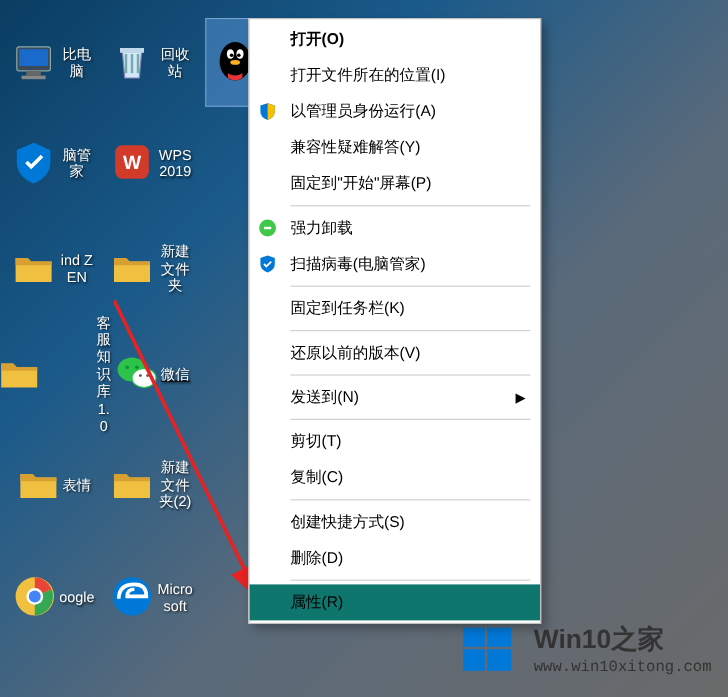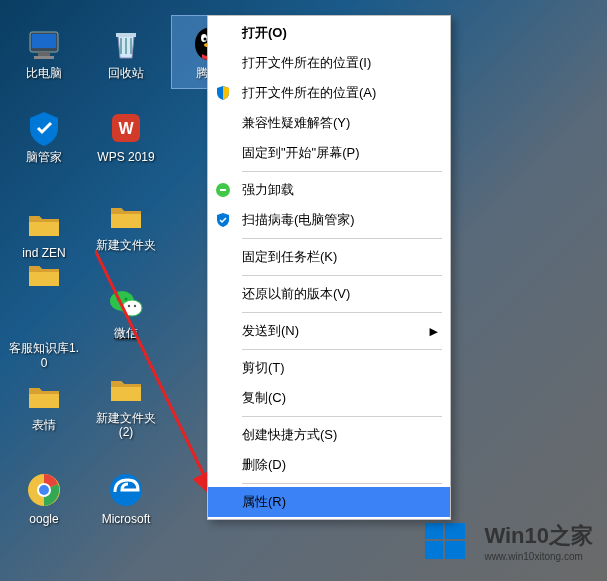--- a/index.html
+++ b/index.html
@@ -1,34 +1,34 @@
 <!DOCTYPE html>
 <html><head>
 <meta charset="utf-8">
 <style>
 *{margin:0;padding:0;box-sizing:border-box;font-family:"Microsoft YaHei","Segoe UI",sans-serif;}
 body{width:607px;height:581px;background:linear-gradient(135deg,#0a3d62 0%,#1a5a8a 30%,#5a6a7a 60%,#6a6a6a 100%);position:relative;overflow:hidden;}
 .desktop{position:absolute;top:0;left:0;width:100%;height:100%;}
 .icon-grid{position:absolute;top:8px;left:8px;}
-.icon{width:72px;height:72px;display:flex;flex-direction:column;align-items:center;justify-content:center;position:absolute;cursor:pointer;}
+.icon{width:72px;height:72px;display:flex;flex-direction:row;align-items:center;justify-content:center;position:absolute;cursor:pointer;}
 .icon.selected{background:rgba(120,180,255,0.35);outline:1px solid rgba(160,200,255,0.7);}
 .icon-img{width:40px;height:40px;display:flex;align-items:center;justify-content:center;margin-bottom:2px;}
 .icon-label{color:#fff;font-size:12px;text-align:center;text-shadow:1px 1px 2px rgba(0,0,0,0.8);line-height:1.2;max-width:80px;word-break:break-all;}
 .contextmenu{position:absolute;top:15px;left:207px;width:244px;background:#ffffff;border:1px solid #c0c0c0;box-shadow:4px 4px 8px rgba(0,0,0,0.3);z-index:10;padding:2px 0;}
 .menu-item{height:30px;padding:0 12px 0 34px;font-size:13px;color:#000;display:flex;align-items:center;justify-content:space-between;position:relative;cursor:pointer;}
-.menu-item.highlighted{background:#3b82f6;}
+.menu-item.highlighted{background:#0f766e;}
 .menu-item.bold{font-weight:bold;}
 .menu-icon{position:absolute;left:6px;top:50%;transform:translateY(-50%);width:18px;height:18px;display:flex;align-items:center;justify-content:center;}
 .menu-sep{height:1px;background:#d0d0d0;margin:3px 8px 3px 34px;}
 .submenu-arrow{font-size:11px;color:#000;}
 .watermark{position:absolute;bottom:18px;right:14px;display:flex;align-items:center;gap:17px;}
 .win-logo{width:44px;height:44px;}
 .wm-text{color:#333;}
 .wm-title{font-size:22px;font-weight:bold;}
-.wm-url{font-size:10px;color:#333;}
+.wm-url{font-size:13px;color:#333;font-family:Liberation Mono, monospace;}
 .arrow-line{position:absolute;top:250px;left:95px;width:140px;height:260px;pointer-events:none;z-index:5;}
 </style>
 </head>
 <body>
 
 <div class="desktop">
   <div class="icon-grid" id="icon-grid">
       <div class="icon" style="left: 0px; top: 8px;">
         <div class="icon-img">
           <svg width="40" height="40">
@@ -182,21 +182,21 @@
       <div class="menu-item">
         <span>打开文件所在的位置(I)</span>
       </div>
       <div class="menu-item">
         <span class="menu-icon">
           <svg width="16" height="16">
             <path d="M8 1 L14 3 L14 8 Q14 13 8 15 Q2 13 2 8 L2 3 Z" fill="#0078d7"></path>
             <path d="M8 1 L14 3 L14 8 Q14 13 8 15 Z" fill="#f8c000"></path>
           </svg>
         </span>
-        <span>打开文件所在的位置(A)</span>
+        <span>以管理员身份运行(A)</span>
       </div>
       <div class="menu-item">
         <span>兼容性疑难解答(Y)</span>
       </div>
       <div class="menu-item">
         <span>固定到"开始"屏幕(P)</span>
       </div>
       <div class="menu-sep"></div>
       <div class="menu-item">
         <span class="menu-icon">

